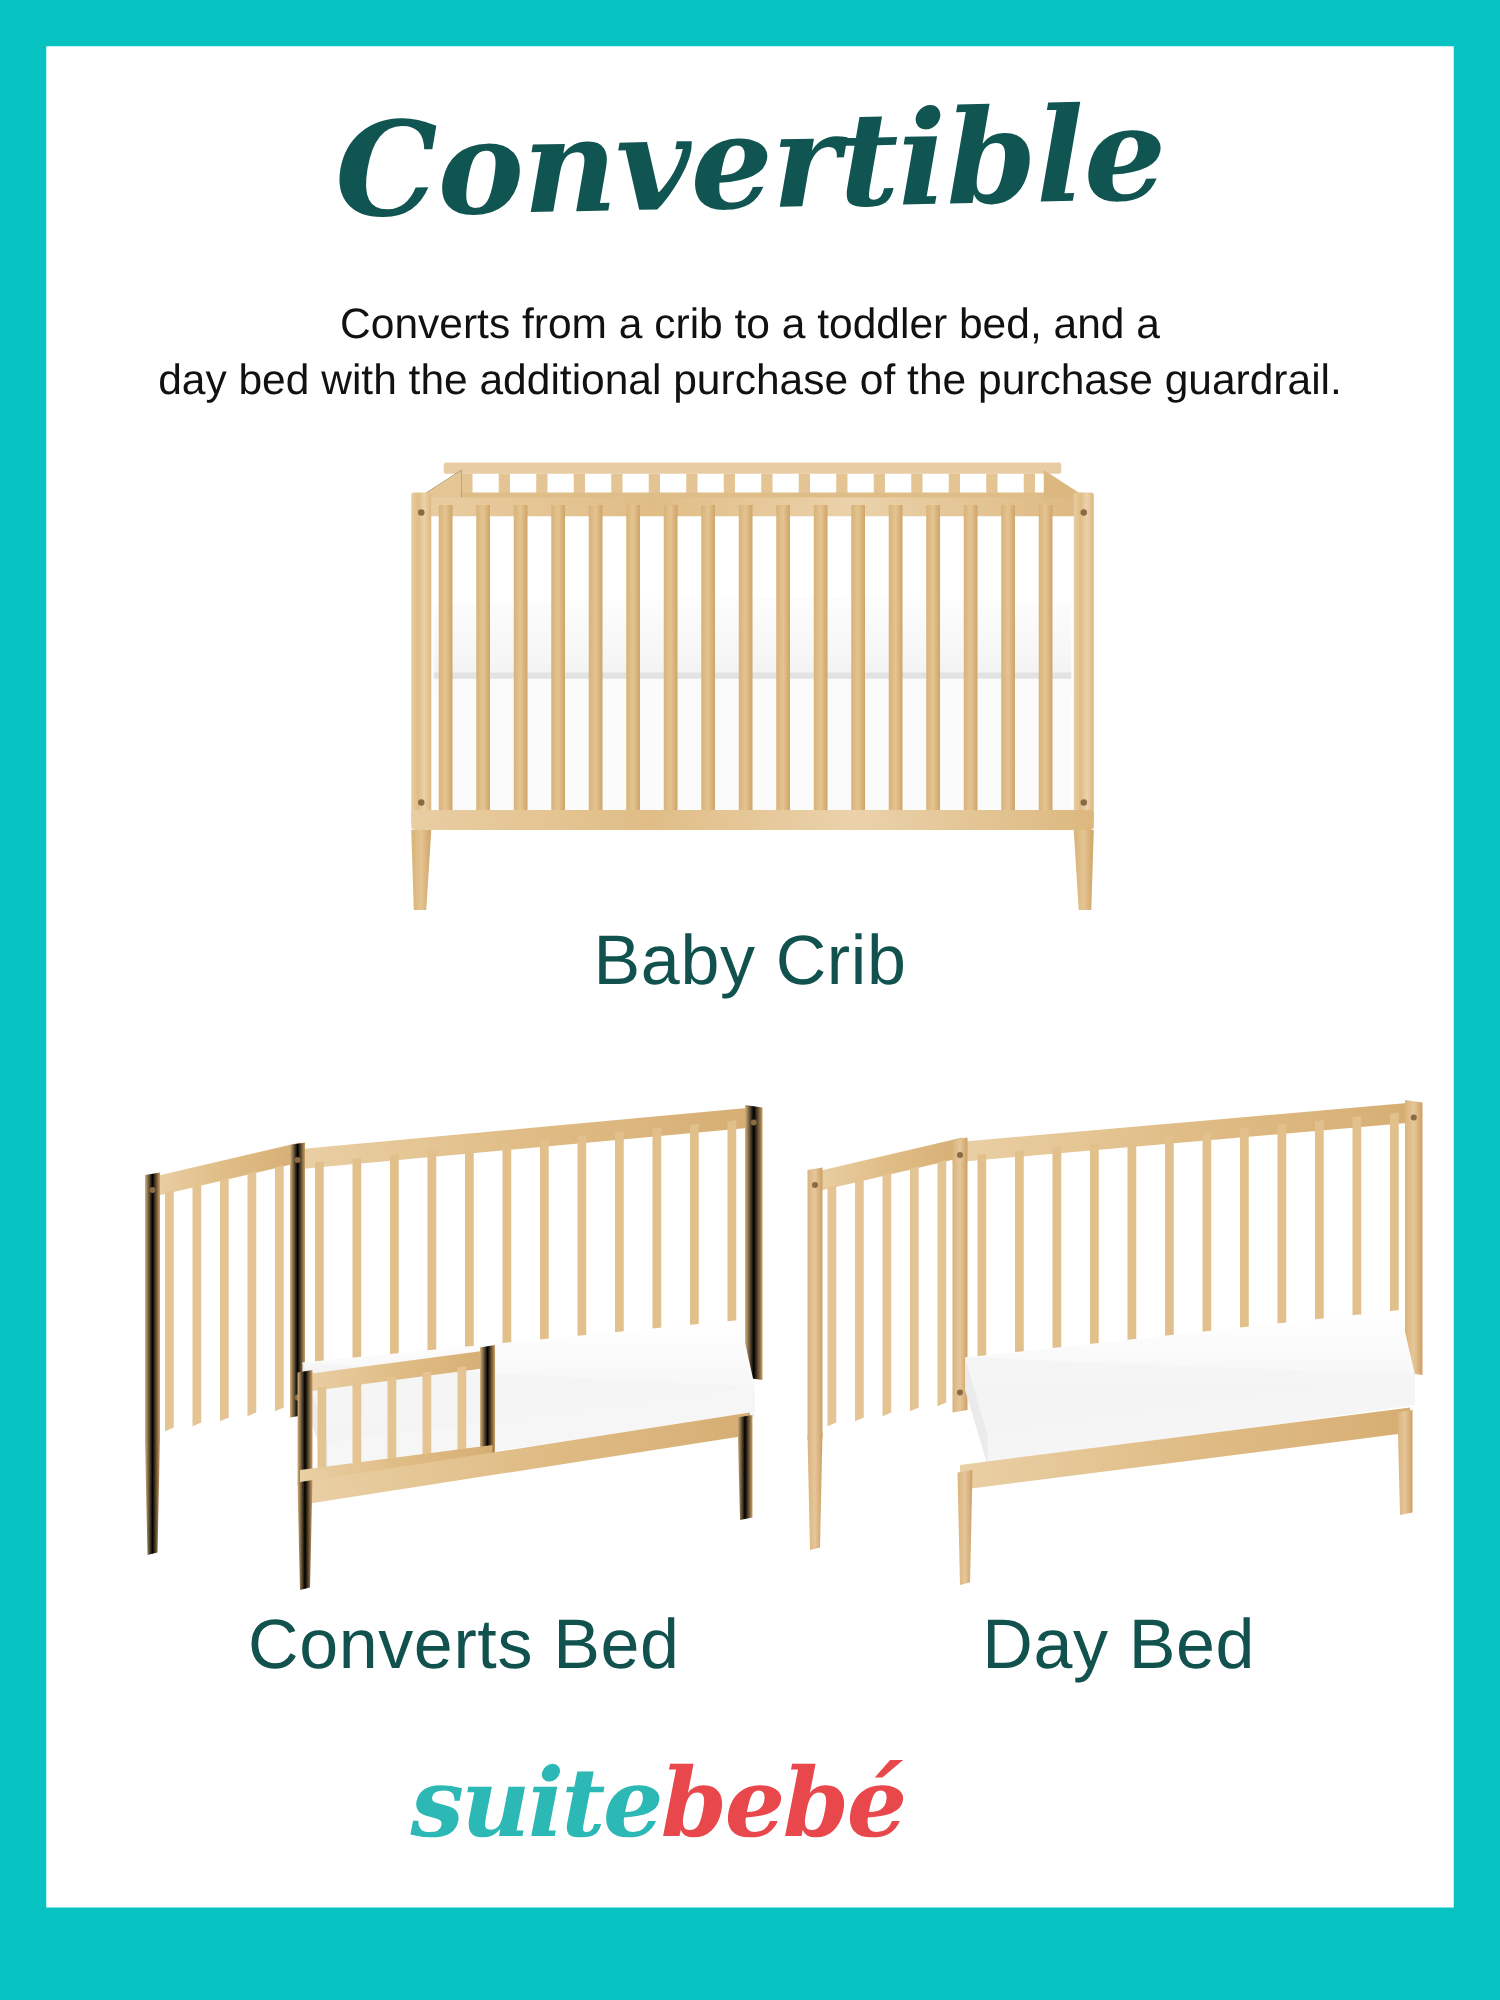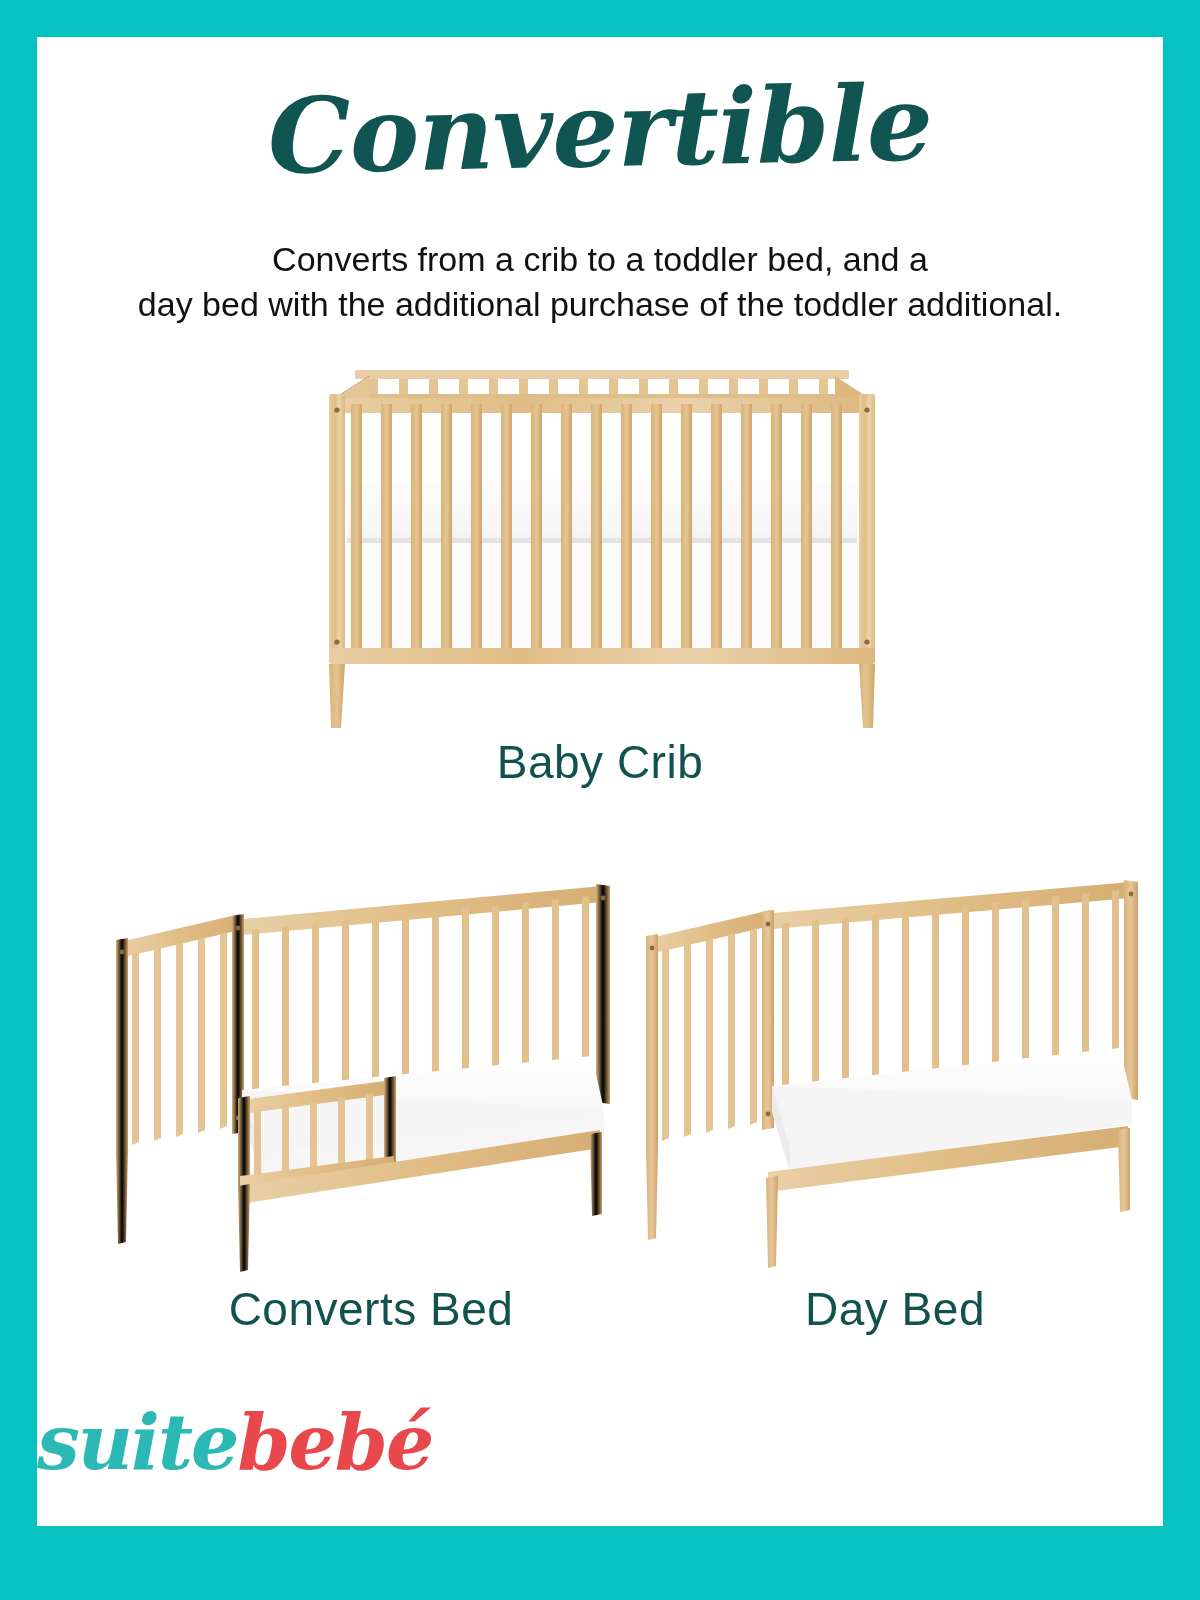--- a/index.html
+++ b/index.html
@@ -61,21 +61,21 @@
     line-height: 1.32;
     font-family: "Liberation Sans", sans-serif;
   }
   #subtitle .line { display: block; white-space: nowrap; }
 
   
   .caption {
     position: absolute;
     text-align: center;
     color: #11524E;
-    font-size: 46px;
+    font-size: 56px;
     font-family: "Liberation Sans", sans-serif;
     letter-spacing: 0.5px;
   }
   #caption-crib    { left: 0;     top: 698px;  width: 1126px; }
   #caption-toddler { left: 24px;  top: 1245px; width: 620px;  }
   #caption-daybed  { left: 618px; top: 1245px; width: 480px;  }
 
   
   .product {
     position: absolute;
@@ -85,42 +85,42 @@
   #daybed-figure  { left: 585px; top: 805px; width: 540px;  height: 430px; }
 
   .product svg { display: block; width: 100%; height: 100%; }
 
   
   #logo {
     position: absolute;
     left: 0;
     top: 1368px;
     width: 978px;
-    text-align: left;
+    text-align: center;
     font-family: "DejaVu Serif", serif;
     font-style: italic;
     font-weight: 700;
     font-size: 76px;
     line-height: 1;
     letter-spacing: -2px;
   }
   #logo-suite { color: #2CB8B4; }
   #logo-bebe  { color: #E8474C; }
 </style>
 </head>
 <body>
 
 <div id="poster">
   <div id="inner-card">
 
     <div id="title">Convertible</div>
 
     <div id="subtitle">
       <span class="line">Converts from a crib to a toddler bed, and a</span>
-      <span class="line">day bed with the additional purchase of the toddler additional.</span>
+      <span class="line">day bed with the additional purchase of the purchase guardrail.</span>
     </div>
 
     <div class="product" id="crib-figure">
       <svg viewBox="0 0 590 390" xmlns="http://www.w3.org/2000/svg">
         <defs>
           <linearGradient id="wood" x1="0" y1="0" x2="1" y2="0">
             <stop offset="0%" stop-color="#E9CEA3"></stop>
             <stop offset="35%" stop-color="#E0BD86"></stop>
             <stop offset="65%" stop-color="#EBD2AB"></stop>
             <stop offset="100%" stop-color="#DCB87F"></stop>

